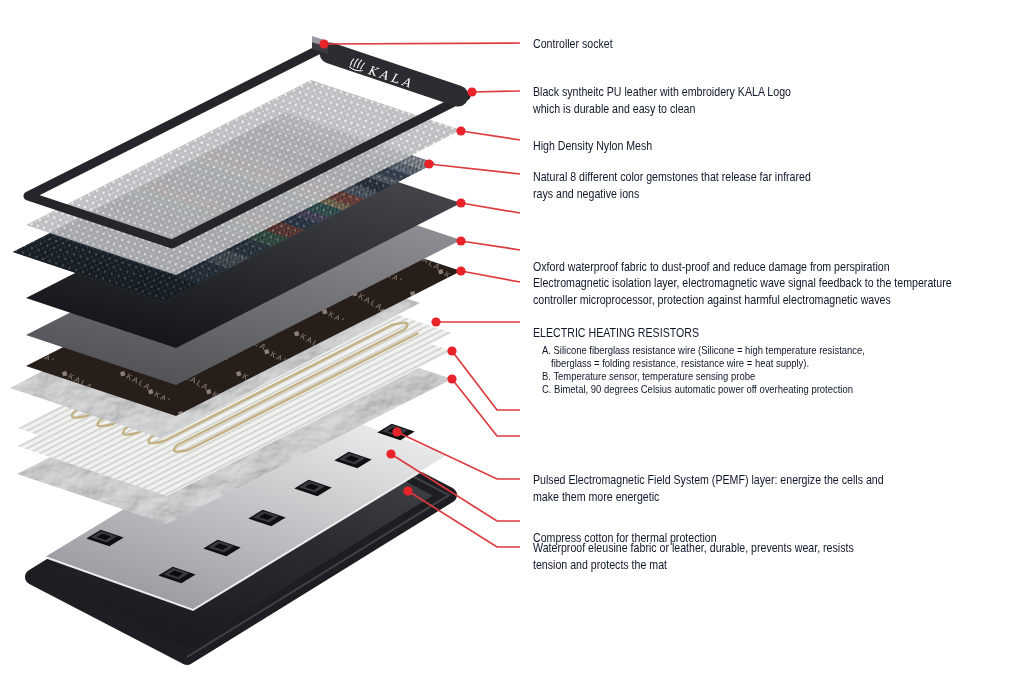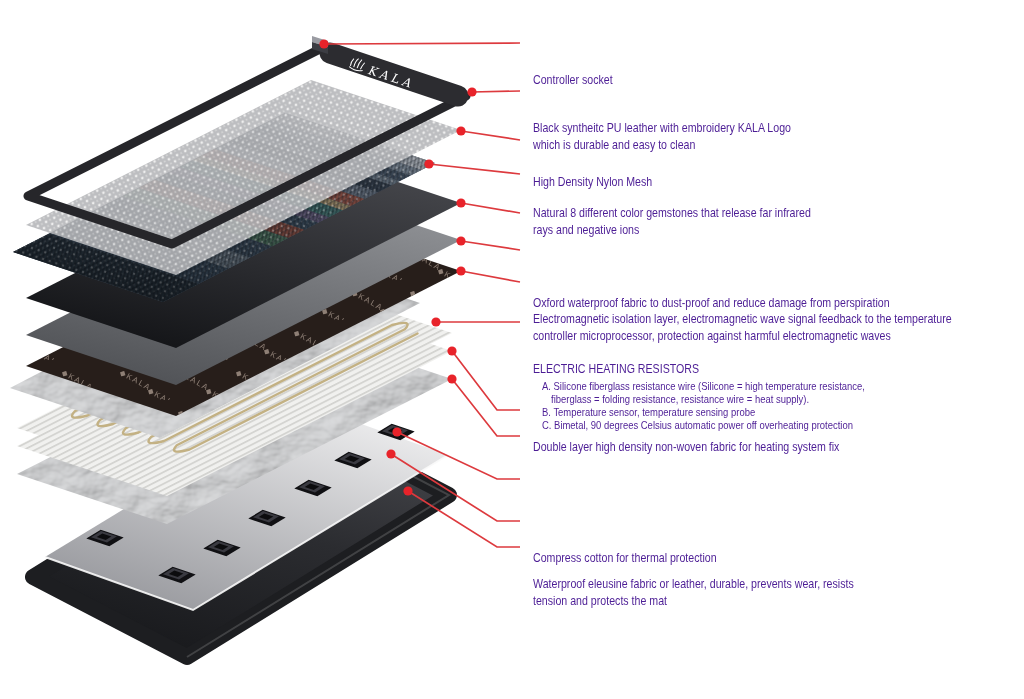--- a/index.html
+++ b/index.html
@@ -1,19 +1,19 @@
 <!DOCTYPE html>
 <html><head>
 <meta charset="utf-8">
 <style>
   html,body{margin:0;padding:0;background:#fff;}
   .stage{position:relative;width:1024px;height:699px;background:#ffffff;overflow:hidden;
          font-family:"Liberation Sans",sans-serif;}
   #diagram{position:absolute;left:0;top:0;}
-  .callout{position:absolute;left:533px;color:#4c1d95;margin-top:36px;}
+  .callout{position:absolute;left:533px;color:#0f172a;}
   .cl{font-size:12.8px;line-height:17px;white-space:nowrap;transform:scaleX(.83);transform-origin:0 0;}
   .cs{font-size:11.4px;line-height:13px;white-space:nowrap;transform:scaleX(.83);transform-origin:0 0;margin-left:9px;}
   .cs-first{margin-top:3px;}
   .cs-i{margin-left:18px;}
 </style>
 </head>
 <body>
 
 <div class="stage">
 
@@ -214,24 +214,25 @@
     <div class="cl">Electromagnetic isolation layer, electromagnetic wave signal feedback to the temperature</div>
     <div class="cl">controller microprocessor, protection against harmful electromagnetic waves</div>
   </div>
   <div class="callout" style="top:324px">
     <div class="cl">ELECTRIC HEATING RESISTORS</div>
     <div class="cs cs-first">A. Silicone fiberglass resistance wire (Silicone = high temperature resistance,</div>
     <div class="cs cs-i">fiberglass = folding resistance, resistance wire = heat supply).</div>
     <div class="cs">B. Temperature sensor, temperature sensing probe</div>
     <div class="cs">C. Bimetal, 90 degrees Celsius automatic power off overheating protection</div>
   </div>
-  <div class="callout" style="top:402px">
-    <div class="cl">Double layer high density non-woven fabric for heating system fix</div>
-  </div>
-  <div class="callout" style="top:513px">
+  <div class="callout" style="top:471px">
+    <div class="cl">Pulsed Electromagnetic Field System (PEMF) layer: energize the cells and</div>
+    <div class="cl">make them more energetic</div>
+  </div>
+  <div class="callout" style="top:529px">
     <div class="cl">Compress cotton for thermal protection</div>
   </div>
   <div class="callout" style="top:539px">
     <div class="cl">Waterproof eleusine fabric or leather, durable, prevents wear, resists</div>
     <div class="cl">tension and protects the mat</div>
   </div>
 
 </div>
 
 </body></html>

